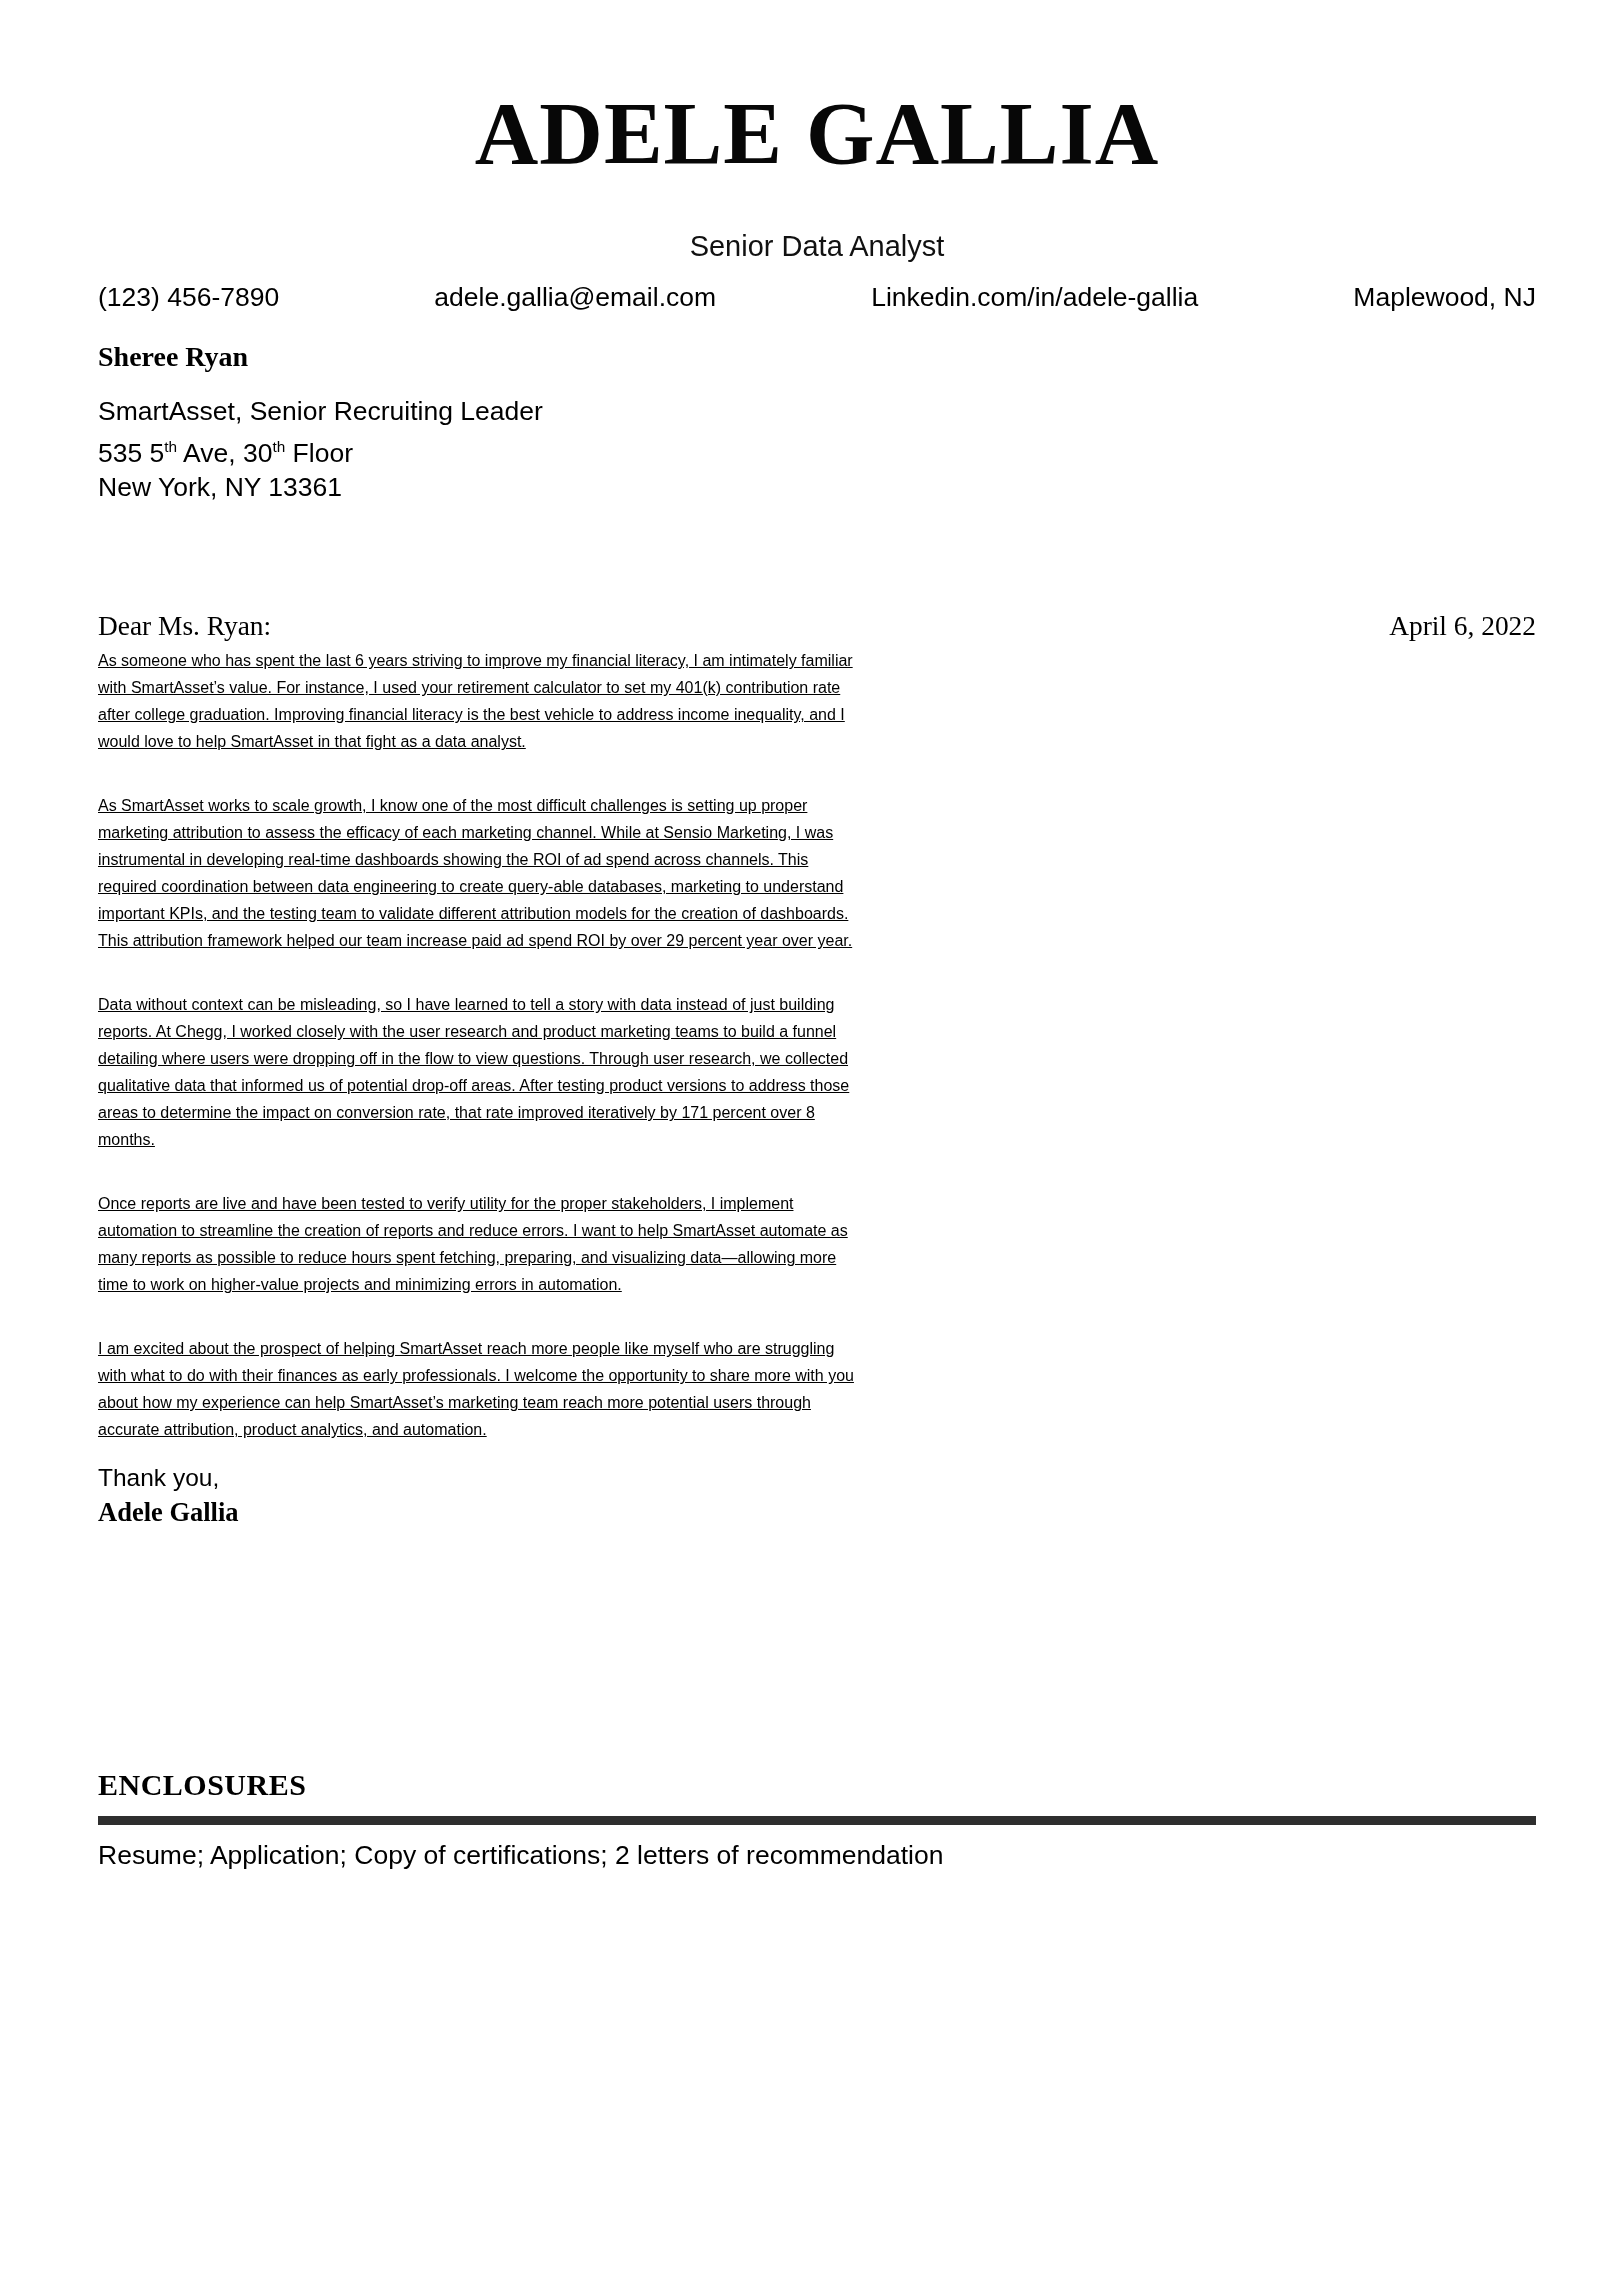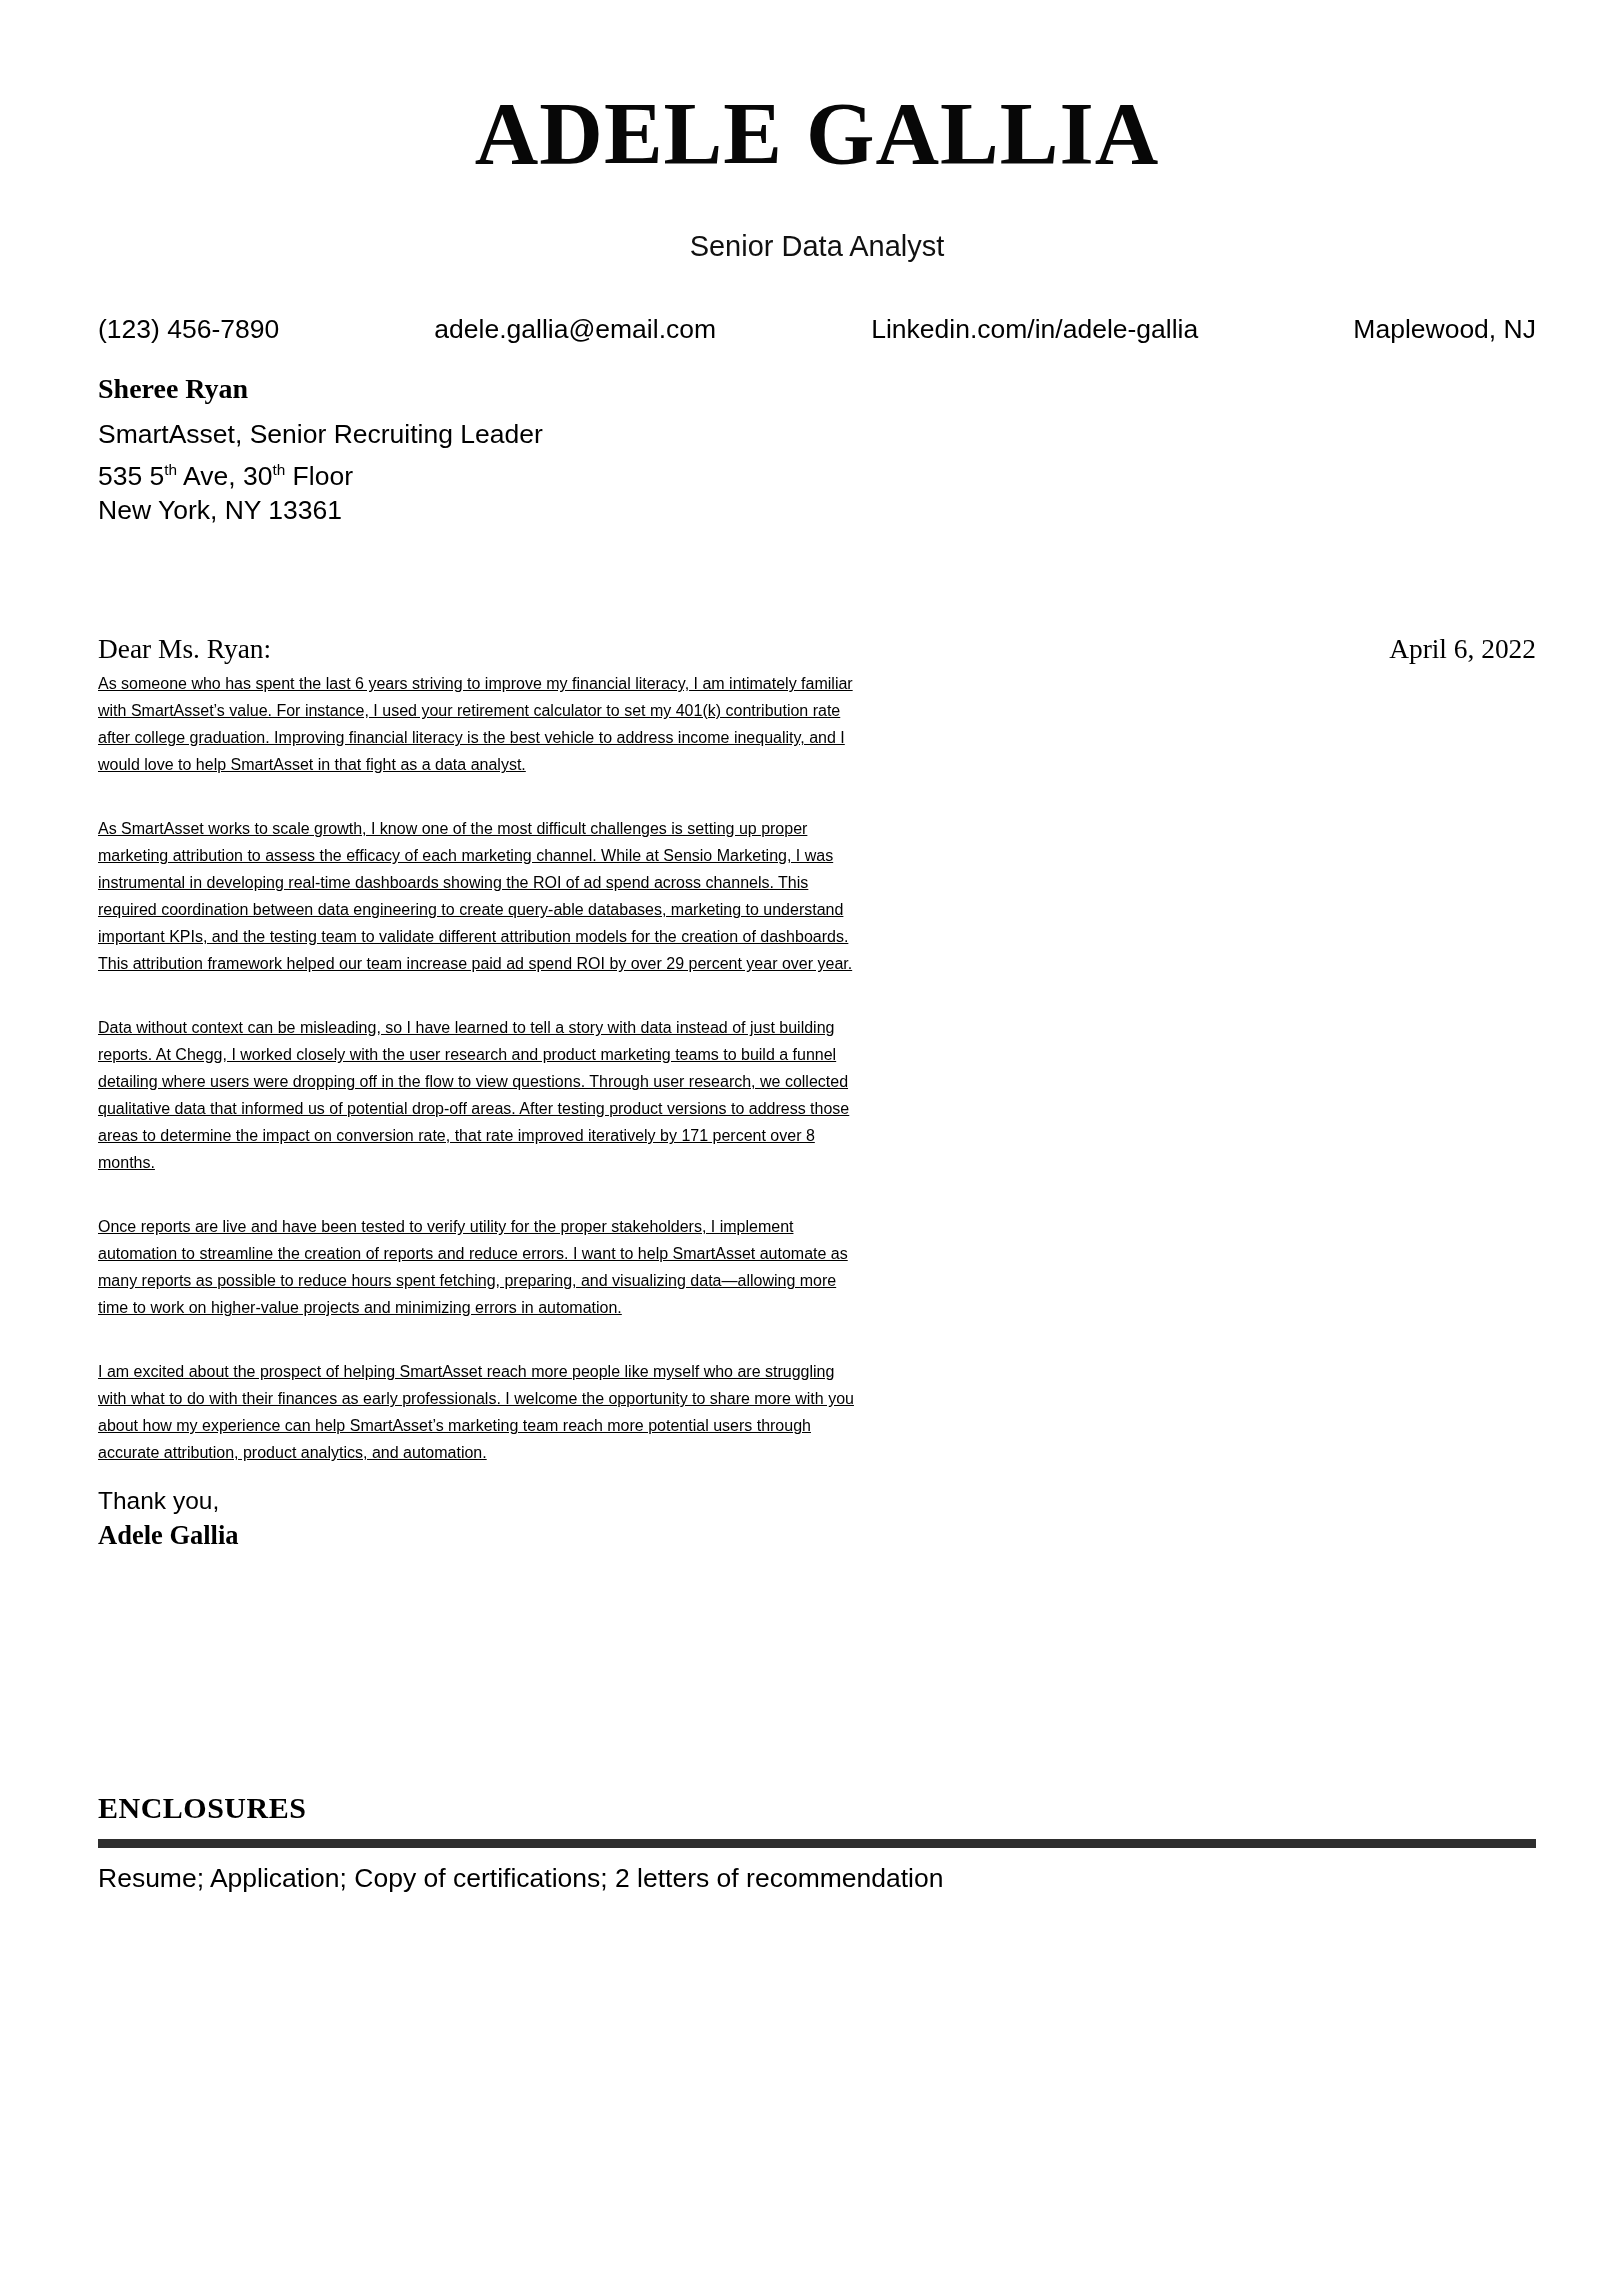--- a/index.html
+++ b/index.html
@@ -24,21 +24,21 @@
     letter-spacing: 1px;
     color: #070707;
   }
   .job-title {
     margin-top: 51px;
     font-size: 29px;
     line-height: 35px;
     color: #111111;
   }
   .contact-row {
-    margin-top: 50px;
+    margin-top: 18px;
     display: flex;
     justify-content: space-between;
     align-items: baseline;
     font-size: 26.5px;
     line-height: 31px;
     text-align: right;
   }
   
   .recipient-label {
     margin-top: 58px;
@@ -49,21 +49,21 @@
     color: #070707;
   }
   .recipient-name {
     margin-top: 26.5px;
     font-family: "Liberation Serif", serif;
     font-weight: bold;
     font-size: 28px;
     line-height: 34px;
   }
   .recipient-address {
-    margin-top: 11px;
+    margin-top: 20px;
     font-size: 26.5px;
     line-height: 35px;
   }
   .sup { font-size: 0.58em; vertical-align: super; }
   
   .salutation-row {
     margin-top: 105px;
     display: flex;
     justify-content: space-between;
     align-items: baseline;

